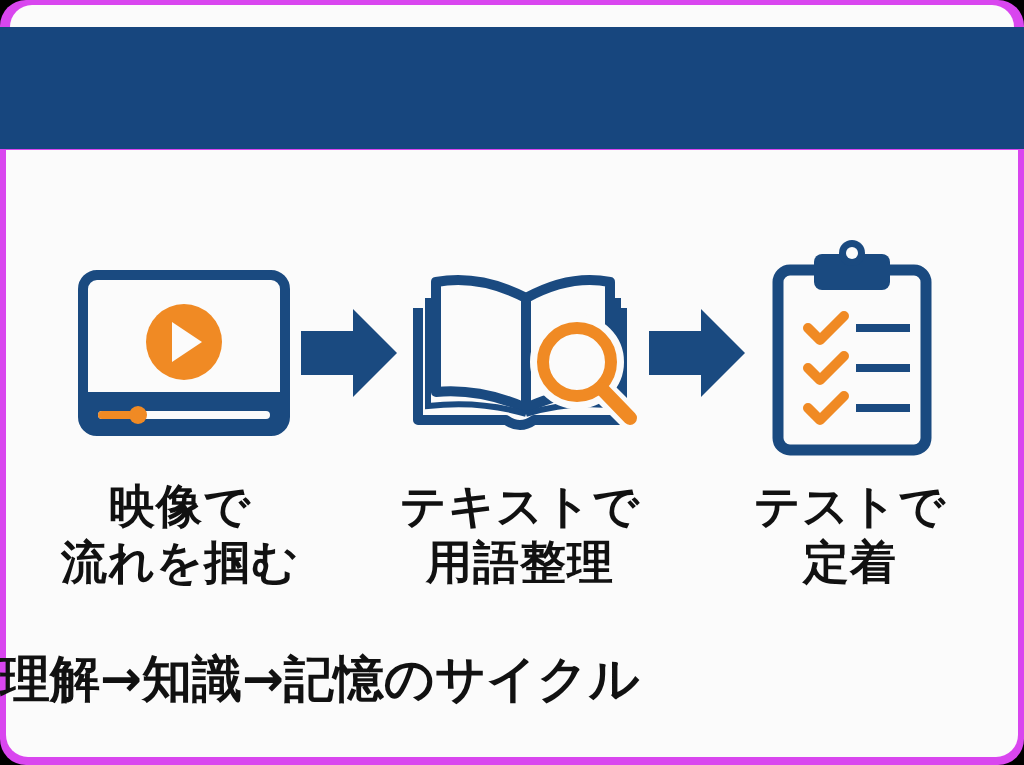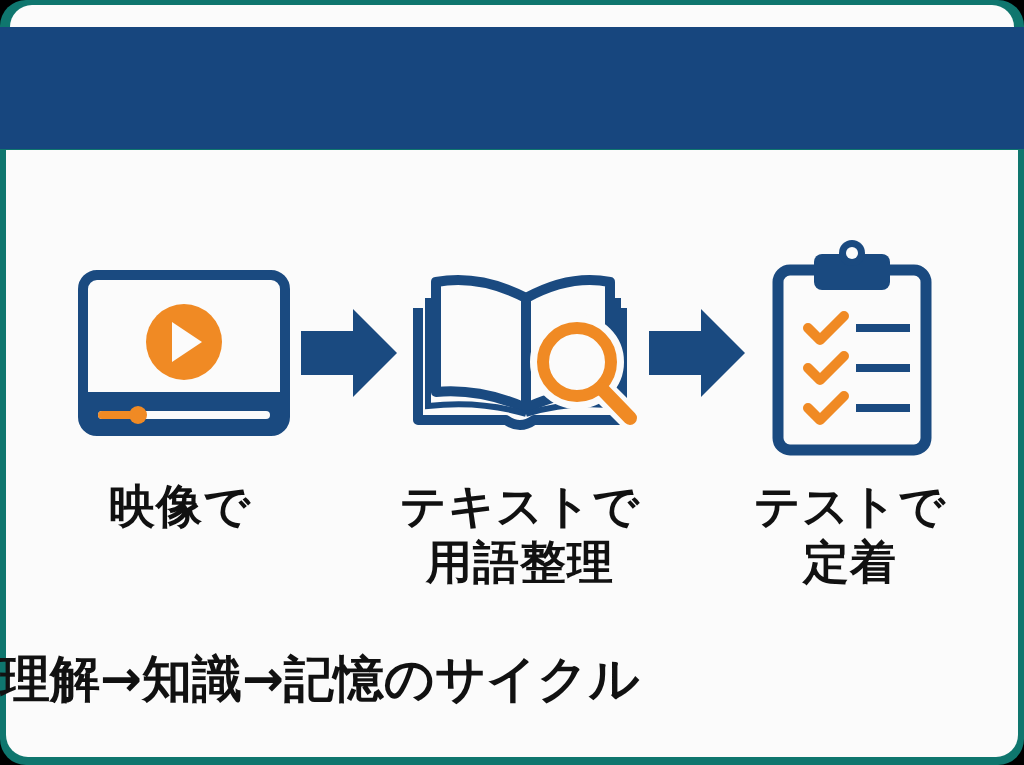--- a/index.html
+++ b/index.html
@@ -1,19 +1,19 @@
 <!DOCTYPE html>
 <html><head>
   <meta charset="utf-8">
   <style>
     html, body { margin: 0; padding: 0; background: #000; }
     body { width: 1024px; height: 765px; overflow: hidden; position: relative; font-family: "DejaVu Sans", sans-serif; }
     .frame {
       position: absolute; left: 0; top: 0; width: 1024px; height: 765px;
-      background: #0f766e; border-radius: 26px; overflow: hidden;
+      background: #d946ef; border-radius: 26px; overflow: hidden;
     }
     .top-strip {
       position: absolute; left: 10px; top: 5px; width: 1004px; height: 22px;
       background: #fbfbfb; border-radius: 22px 22px 0 0;
     }
     .header-band {
       position: absolute; left: 0; top: 27px; width: 1024px; height: 122px;
       background: #17467e;
     }
     .panel {
@@ -86,20 +86,21 @@
     <polyline points="36,88 48,100 72,76" fill="none" stroke="#f08a24" stroke-width="10" stroke-linecap="round" stroke-linejoin="round"></polyline>
     <polyline points="36,128 48,140 72,116" fill="none" stroke="#f08a24" stroke-width="10" stroke-linecap="round" stroke-linejoin="round"></polyline>
     <polyline points="36,168 48,180 72,156" fill="none" stroke="#f08a24" stroke-width="10" stroke-linecap="round" stroke-linejoin="round"></polyline>
     <rect x="84" y="84" width="54" height="8" fill="#1a4a80"></rect>
     <rect x="84" y="124" width="54" height="8" fill="#1a4a80"></rect>
     <rect x="84" y="164" width="54" height="8" fill="#1a4a80"></rect>
   </svg>
 
   <div class="step" style="left:40px; width:280px; top:478px;">
     <span class="line">映像で</span>
+    <span class="line">流れを掴む</span>
   </div>
   <div class="step" style="left:380px; width:280px; top:478px;">
     <span class="line">テキストで</span>
     <span class="line">用語整理</span>
   </div>
   <div class="step" style="left:710px; width:280px; top:478px;">
     <span class="line">テストで</span>
     <span class="line">定着</span>
   </div>
 

